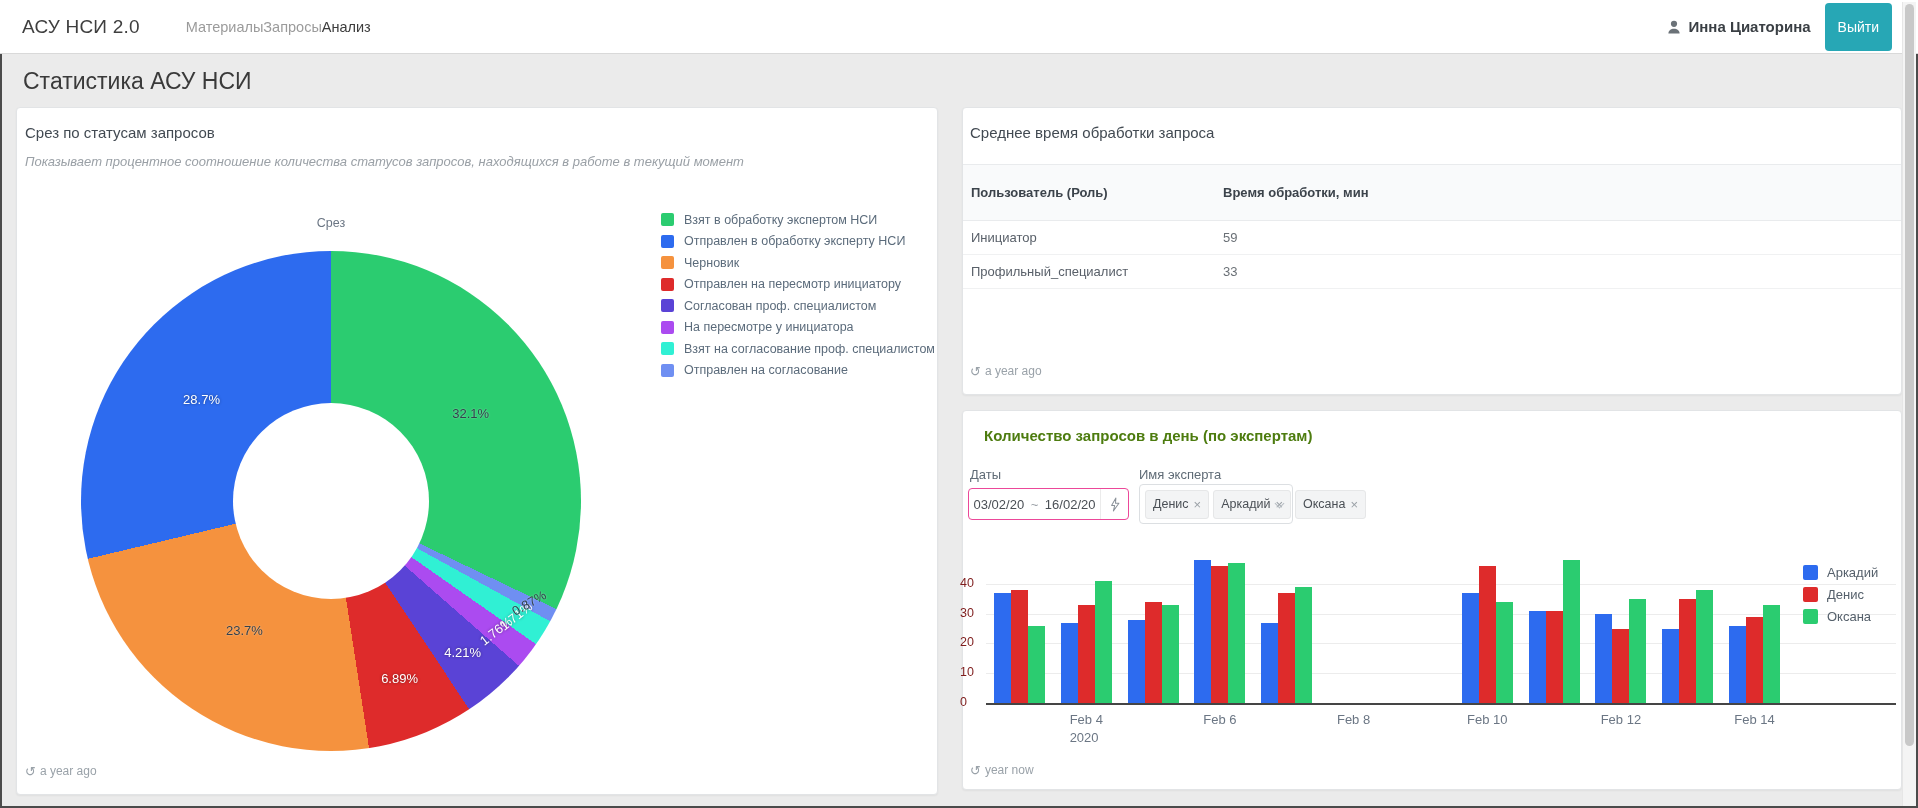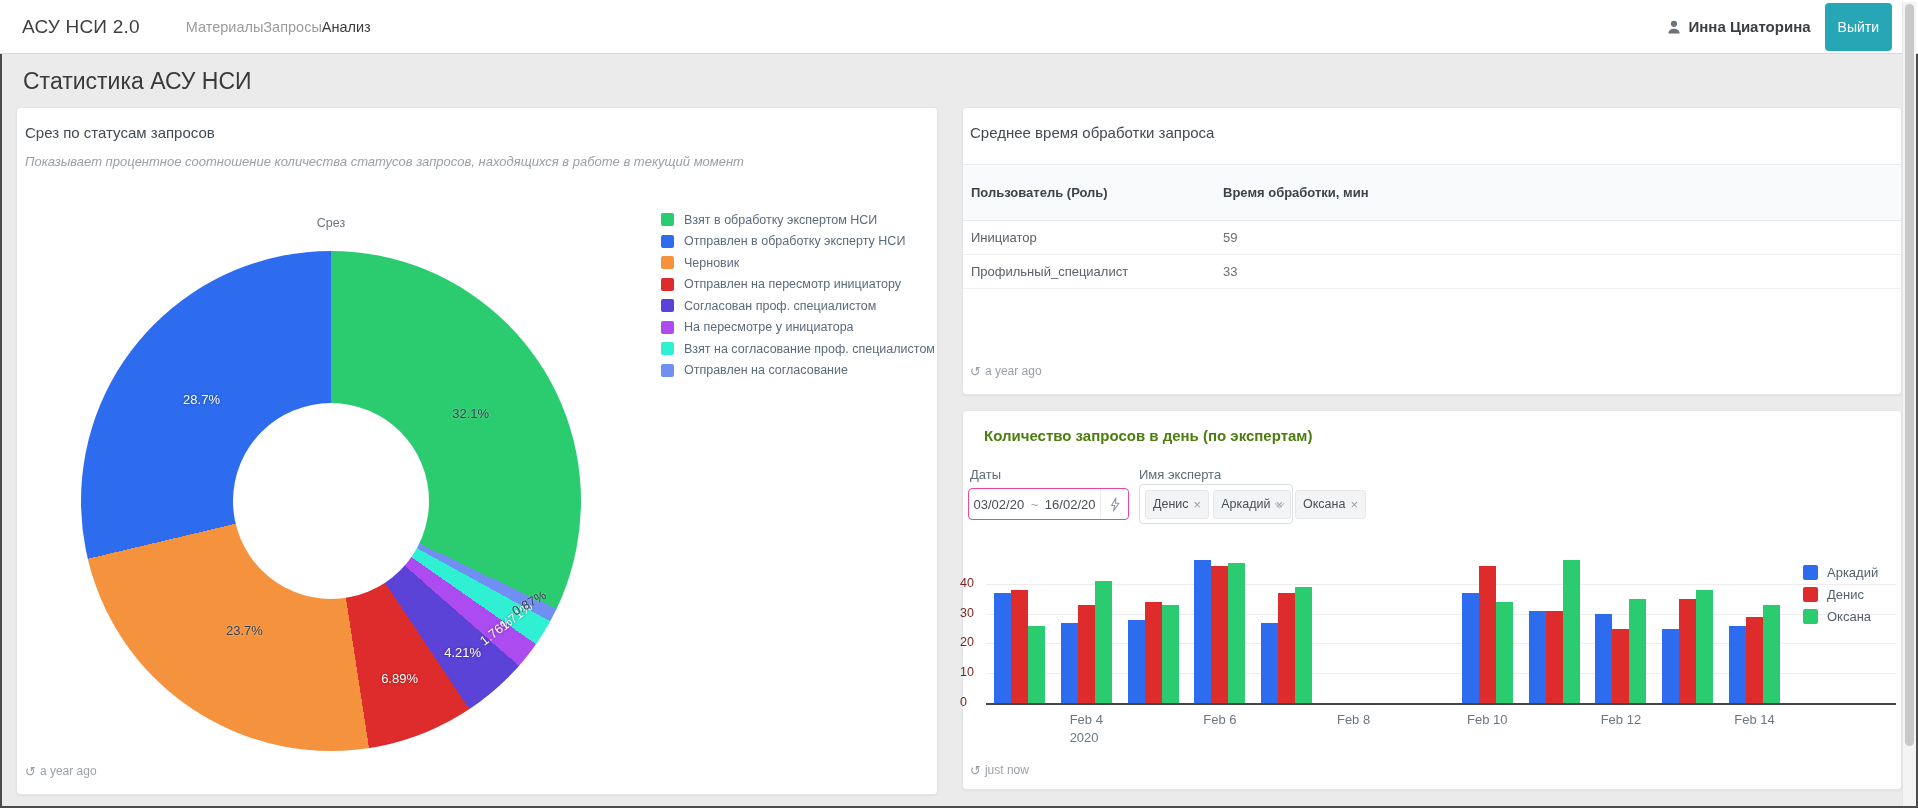--- a/index.html
+++ b/index.html
@@ -333,21 +333,21 @@
           </div>
           <div class="leg-row">
             <span class="leg-swatch" style="background: rgb(43, 204, 112);"></span>
             <span class="leg-label">Оксана</span>
           </div>
         </div>
       </div>
 
     <div class="panel-footer">
       <span class="hist-glyph">↺</span>
-      <span>just now</span>
+      <span>year now</span>
     </div>
   </section>
 
   <div class="scrollbar">
     <div class="scroll-thumb"></div>
   </div>
 
 </div>
 
 </body></html>

